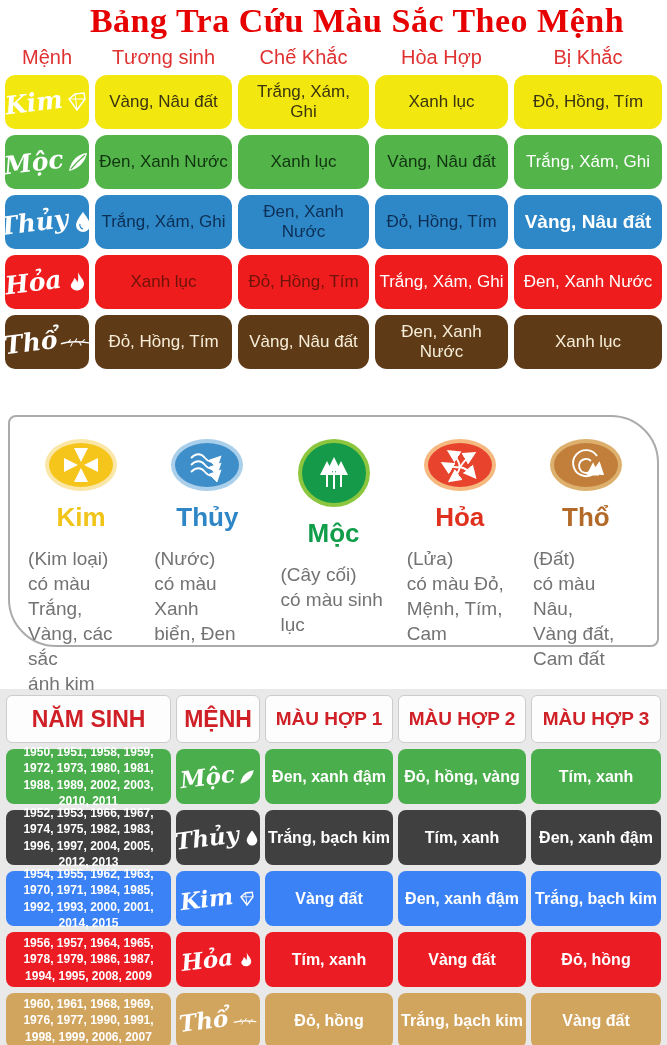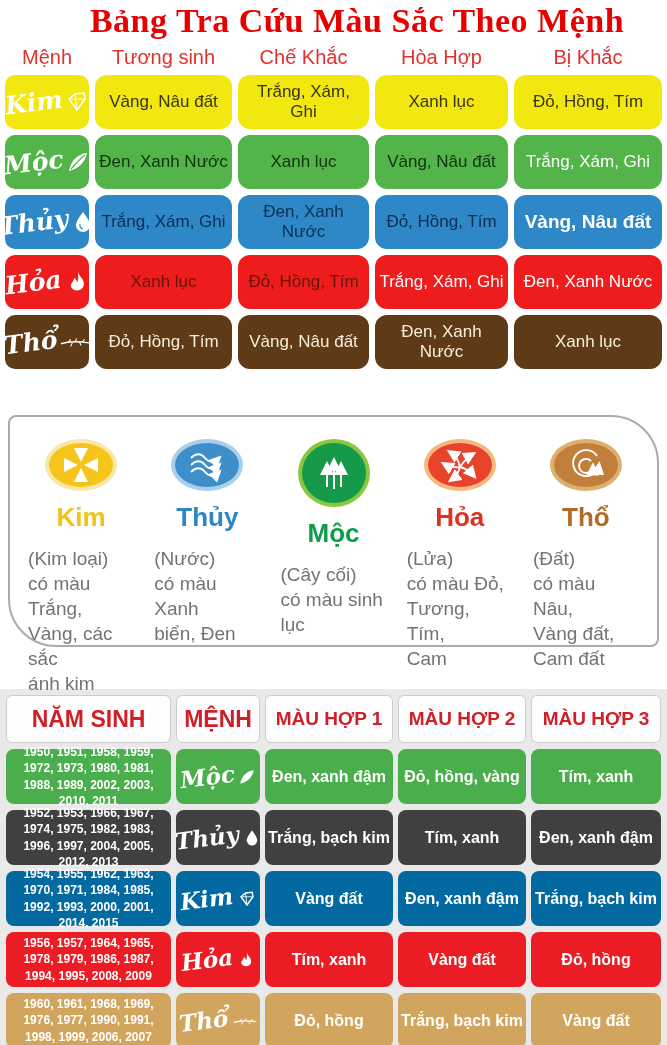--- a/index.html
+++ b/index.html
@@ -91,21 +91,21 @@
   .b-cell {
     height: 55px; border-radius: 8px; color: #ffffff; font-weight: bold;
     display: flex; align-items: center; justify-content: center; text-align: center;
   }
   .b-years { font-size: 12px; line-height: 1.35; padding: 0 6px; }
   .b-color { font-size: 16px; }
   .b-badge { gap: 4px; }
   .b-badge .script { font-size: 23px; }
   .bb-moc  { background: #4bae4c; }
   .bb-thuy { background: #404040; }
-  .bb-kim  { background: #0369a1; }
+  .bb-kim  { background: #3b82f6; }
   .bb-hoa  { background: #ec1c24; }
   .bb-tho  { background: #d2a55e; }
   svg { display: block; }
 </style>
 </head>
 <body>
 
 <div class="title">Bảng Tra Cứu Màu Sắc Theo Mệnh</div>
 
 <div class="top-grid top-head">
@@ -275,21 +275,21 @@
           <path d="M22 24 Q28 15 35 11" marker-end="url(#a-hoa)"></path>
           <path d="M22 24 Q30 26 36 33" marker-end="url(#a-hoa)"></path>
           <path d="M22 24 Q20 32 13 37" marker-end="url(#a-hoa)"></path>
           <path d="M22 24 Q13 25 6 21" marker-end="url(#a-hoa)"></path>
         </g>
       </svg>
     </div>
     <div class="plabel l-hoa">Hỏa</div>
     <div class="pdesc">(Lửa)
 có màu Đỏ,
-Tương, Tím,
+Mệnh, Tím,
 Cam</div>
   </div>
 
   <div class="pcol">
     <div class="pcircle c-tho">
       <svg width="44" height="44" viewBox="0 0 44 44">
         <defs>
             <marker id="a-tho" markerWidth="7" markerHeight="7" refX="5" refY="3.5" orient="auto">
               <path d="M0 0 L7 3.5 L0 7 Z" fill="#fff"></path>
             </marker>

